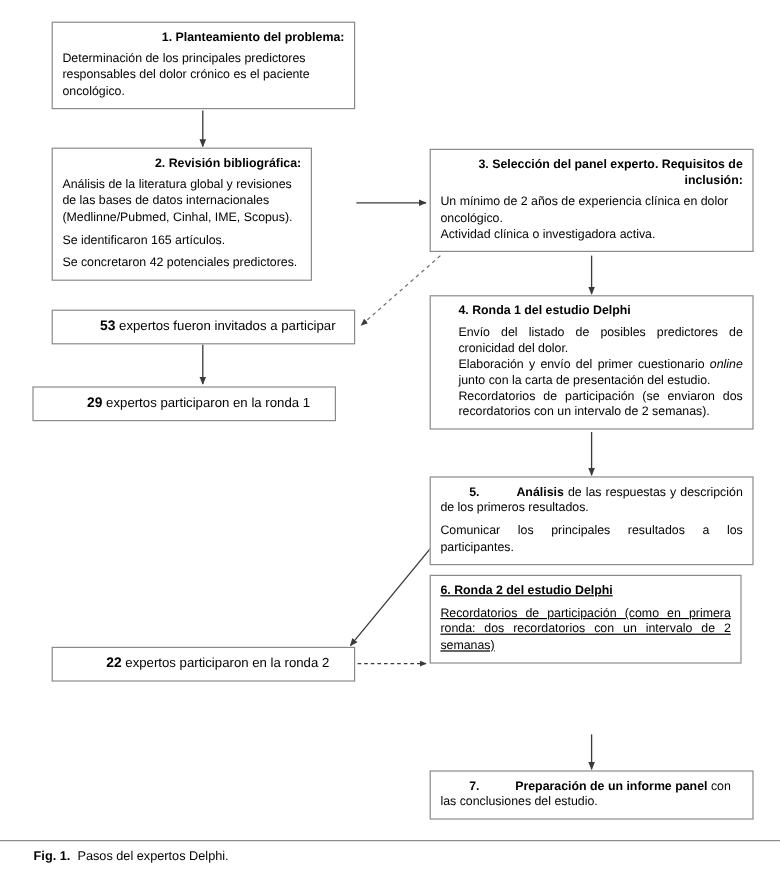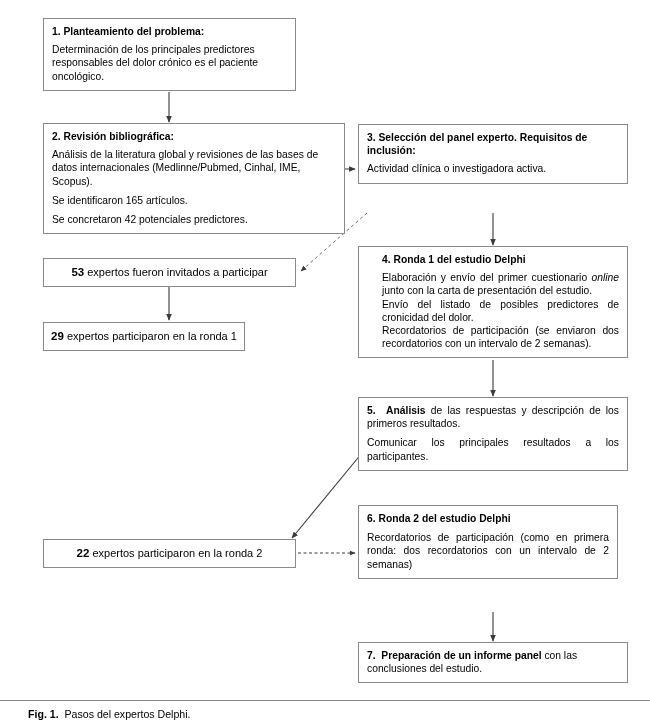--- a/index.html
+++ b/index.html
@@ -37,23 +37,25 @@
   }
   .box p + p {
     margin-top: 0;
   }
   .box p.gap {
     margin-top: 6px;
   }
   .box .hd {
     font-weight: bold;
     margin: 0 0 5px 0;
+    text-align: right;
   }
   .box .num {
     font-weight: bold;
+    margin-left: 24px;
   }
   .box em {
     font-style: italic;
   }
   .box.justify p {
     text-align: justify;
     text-align-last: left;
   }
   .box.tally {
     padding: 0;
@@ -133,63 +135,64 @@
     <line x1="298" y1="553" x2="355" y2="553" stroke="#3a3a3a" stroke-width="1" stroke-dasharray="3,2.5" marker-end="url(#arrowDashed)"></line>
 
     <line x1="493" y1="612" x2="493" y2="641" stroke="#3a3a3a" stroke-width="1.1" marker-end="url(#arrowSolid)"></line>
   </svg>
 
   <div class="box" style="left:43px; top:18px; width:253px;">
     <p class="hd">1. Planteamiento del problema:</p>
     <p>Determinación de los principales predictores responsables del dolor crónico es el paciente oncológico.</p>
   </div>
 
-  <div class="box" style="left:43px; top:123px; width:302px;">
+  <div class="box" style="left:43px; top:123px; width:217px;">
     <p class="hd">2. Revisión bibliográfica:</p>
     <p>Análisis de la literatura global y revisiones de las bases de datos internacionales (Medlinne/Pubmed, Cinhal, IME, Scopus).</p>
     <p class="gap">Se identificaron 165 artículos.</p>
     <p class="gap">Se concretaron 42 potenciales predictores.</p>
   </div>
 
   <div class="box" style="left:358px; top:124px; width:270px;">
     <p class="hd">3. Selección del panel experto. Requisitos de inclusión:</p>
+    <p>Un mínimo de 2 años de experiencia clínica en dolor oncológico.</p>
     <p>Actividad clínica o investigadora activa.</p>
   </div>
 
   <div class="box tally" style="left:43px; top:258px; width:253px; height:29px;">
     <span>
       <span class="num">53</span><span> expertos fueron invitados a participar</span>
     </span>
   </div>
 
-  <div class="box tally" style="left:43px; top:322px; width:202px; height:29px;">
+  <div class="box tally" style="left:27px; top:322px; width:253px; height:29px;">
     <span>
       <span class="num">29</span><span> expertos participaron en la ronda 1</span>
     </span>
   </div>
 
   <div class="box justify" style="left:358px; top:246px; width:270px;padding-left:23px;">
     <p class="hd">4. Ronda 1 del estudio Delphi</p>
+    <p>Envío del listado de posibles predictores de cronicidad del dolor.</p>
     <p><span>Elaboración y envío del primer cuestionario </span><em>online</em><span> junto con la carta de presentación del estudio.</span></p>
-    <p>Envío del listado de posibles predictores de cronicidad del dolor.</p>
     <p>Recordatorios de participación (se enviaron dos recordatorios con un intervalo de 2 semanas).</p>
   </div>
 
   <div class="box justify" style="left:358px; top:397px; width:270px;">
     <p><span class="num">5.</span>&nbsp; <span class="num">Análisis</span><span> de las respuestas y descripción de los primeros resultados.</span></p>
     <p class="gap">Comunicar los principales resultados a los participantes.</p>
   </div>
 
   <div class="box tally" style="left:43px; top:539px; width:253px; height:29px;">
     <span>
       <span class="num">22</span><span> expertos participaron en la ronda 2</span>
     </span>
   </div>
 
-  <div class="box justify" style="left:358px; top:505px; width:260px;">
+  <div class="box justify" style="left:358px; top:479px; width:260px;text-decoration:underline;">
     <p class="hd">6. Ronda 2 del estudio Delphi</p>
     <p class="gap">Recordatorios de participación (como en primera ronda: dos recordatorios con un intervalo de 2 semanas)</p>
   </div>
 
   <div class="box" style="left:358px; top:642px; width:270px;">
     <p><span class="num">7.</span>&nbsp; <span class="num">Preparación de un informe panel</span><span> con las conclusiones del estudio.</span></p>
   </div>
 
   <div id="caption-rule"></div>
 

